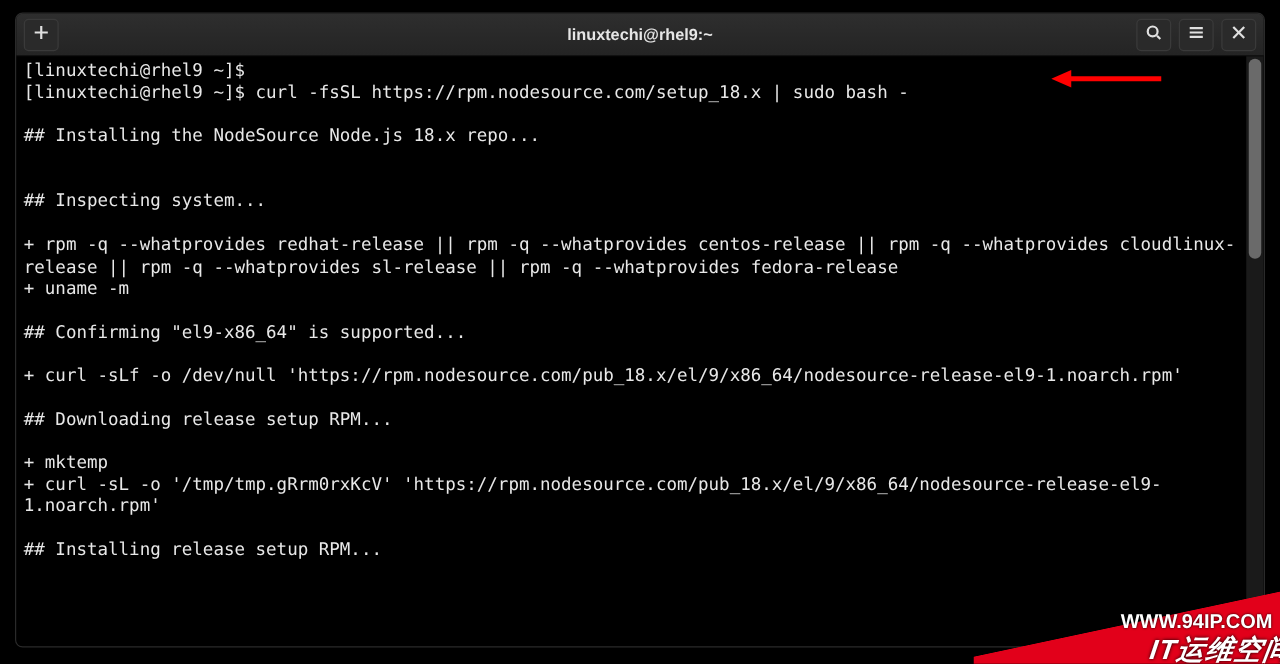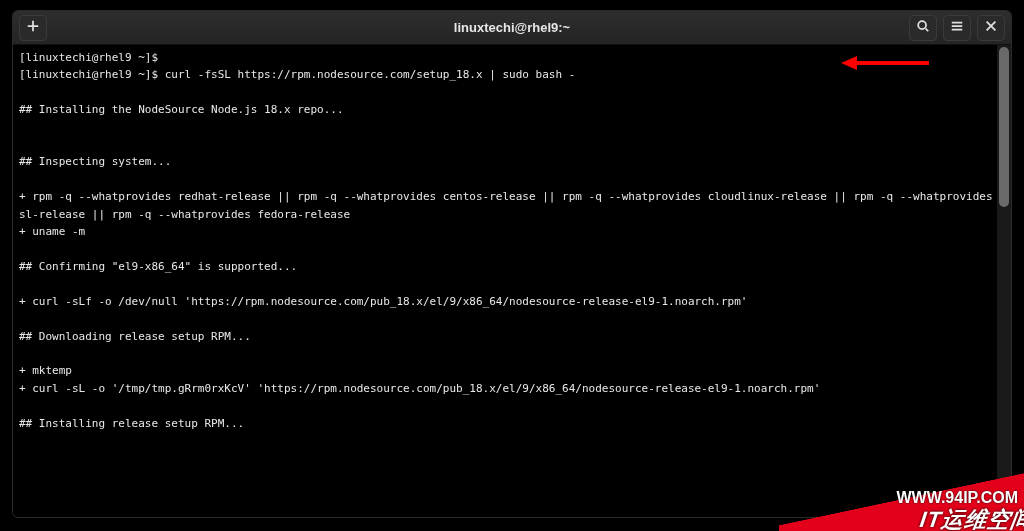--- a/index.html
+++ b/index.html
@@ -32,21 +32,21 @@
     background:#2a2a2a; color:#eaeaea;
     display:flex; align-items:center; justify-content:center;
     font-size:14px; cursor:pointer;
     border:1px solid #3a3a3a;
   }
   .tb-btn svg { width:14px; height:14px; fill:none; stroke:#e0e0e0; stroke-width:2; }
   .term-body {
     position:absolute; top:34px; bottom:0; left:0; right:0;
     background:#000; color:#e8e8e8;
     font-family:"DejaVu Sans Mono","Menlo","Consolas",monospace;
-    font-size:11px; line-height:17.4px;
+    font-size:14px; line-height:17.4px;
     padding:4px 6px;
     white-space:pre-wrap;
     overflow:hidden;
   }
   .scrollbar {
     position:absolute; right:0; top:34px; bottom:0; width:14px;
     background:#1a1a1a;
   }
   .scroll-thumb {
     position:absolute; left:2px; right:2px; top:2px; height:160px;

